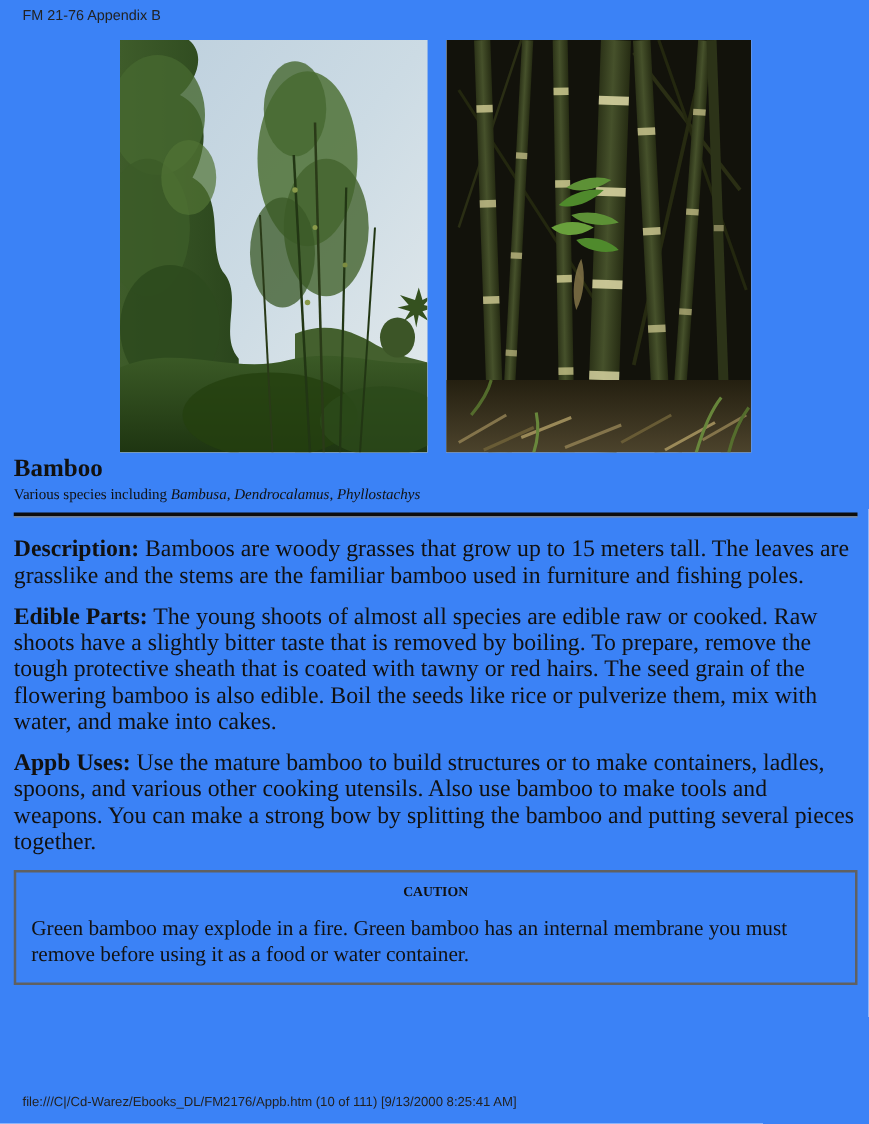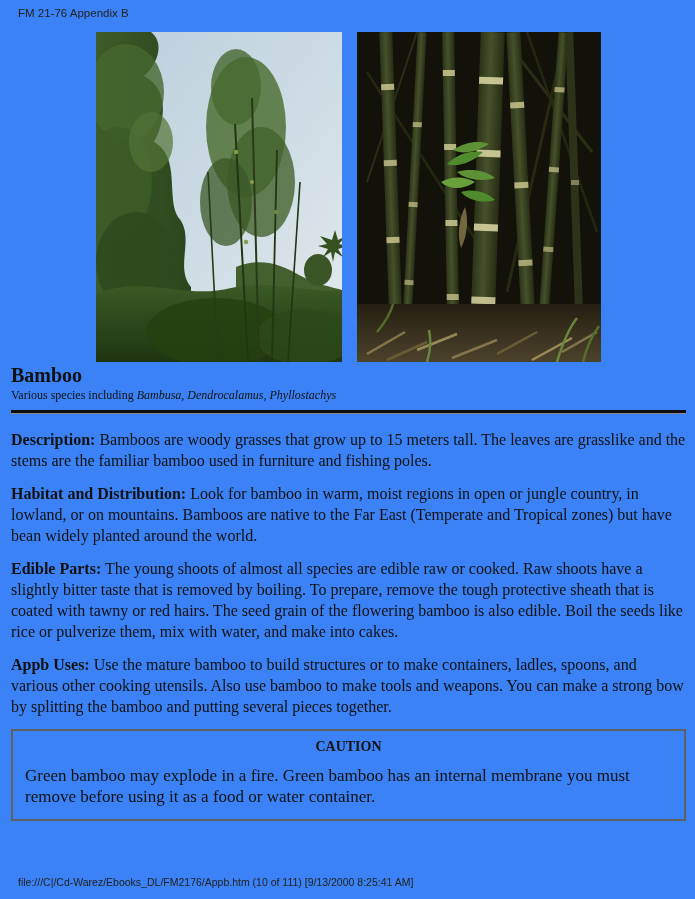--- a/index.html
+++ b/index.html
@@ -47,34 +47,34 @@
     line-height: 20px;
     margin-bottom: 5px;
   }
   .rule {
     height: 3px;
     border-top: 3px solid #0d0d0d;
     border-bottom: 1px solid #8a8a8a;
     margin-bottom: 4px;
   }
   .section {
-    font-size: 16px;
+    font-size: 19px;
     line-height: 21px;
     margin-top: 12px;
   }
   .section:first-of-type { margin-top: 15px; }
   .caution-box {
     margin-top: 12px;
     border: 2px solid #606060;
     padding: 6px 12px 12px 12px;
   }
   .caution-title {
     text-align: center;
     font-weight: bold;
-    font-size: 14px;
+    font-size: 11px;
     line-height: 20px;
     margin-bottom: 8px;
   }
   .caution-text {
     font-size: 17px;
     line-height: 21px;
   }
   .doc-footer {
     position: absolute;
     top: 876px; left: 18px;
@@ -236,21 +236,20 @@
   <div class="content">
 
     <div class="plant-name">Bamboo</div>
 
     <div class="species-line"><span>Various species including </span><i>Bambusa, Dendrocalamus, Phyllostachys</i></div>
 
     <div class="rule"></div>
 
     <p class="section"><b>Description:</b> <span>Bamboos are woody grasses that grow up to 15 meters tall. The leaves are grasslike and the stems are the familiar bamboo used in furniture and fishing poles.</span></p>
 
-    <p class="section"><b>Habitat and Distribution:</b> <span>Look for bamboo in warm, moist regions in open or jungle country, in lowland, or on mountains. Bamboos are native to the Far East (Temperate and Tropical zones) but have bean widely planted around the world.</span></p>
 
     <p class="section"><b>Edible Parts:</b> <span>The young shoots of almost all species are edible raw or cooked. Raw shoots have a slightly bitter taste that is removed by boiling. To prepare, remove the tough protective sheath that is coated with tawny or red hairs. The seed grain of the flowering bamboo is also edible. Boil the seeds like rice or pulverize them, mix with water, and make into cakes.</span></p>
 
     <p class="section"><b>Appb Uses:</b> <span>Use the mature bamboo to build structures or to make containers, ladles, spoons, and various other cooking utensils. Also use bamboo to make tools and weapons. You can make a strong bow by splitting the bamboo and putting several pieces together.</span></p>
 
     <div class="caution-box">
       <div class="caution-title">CAUTION</div>
       <p class="caution-text">Green bamboo may explode in a fire. Green bamboo has an internal membrane you must remove before using it as a food or water container.</p>
     </div>
 

